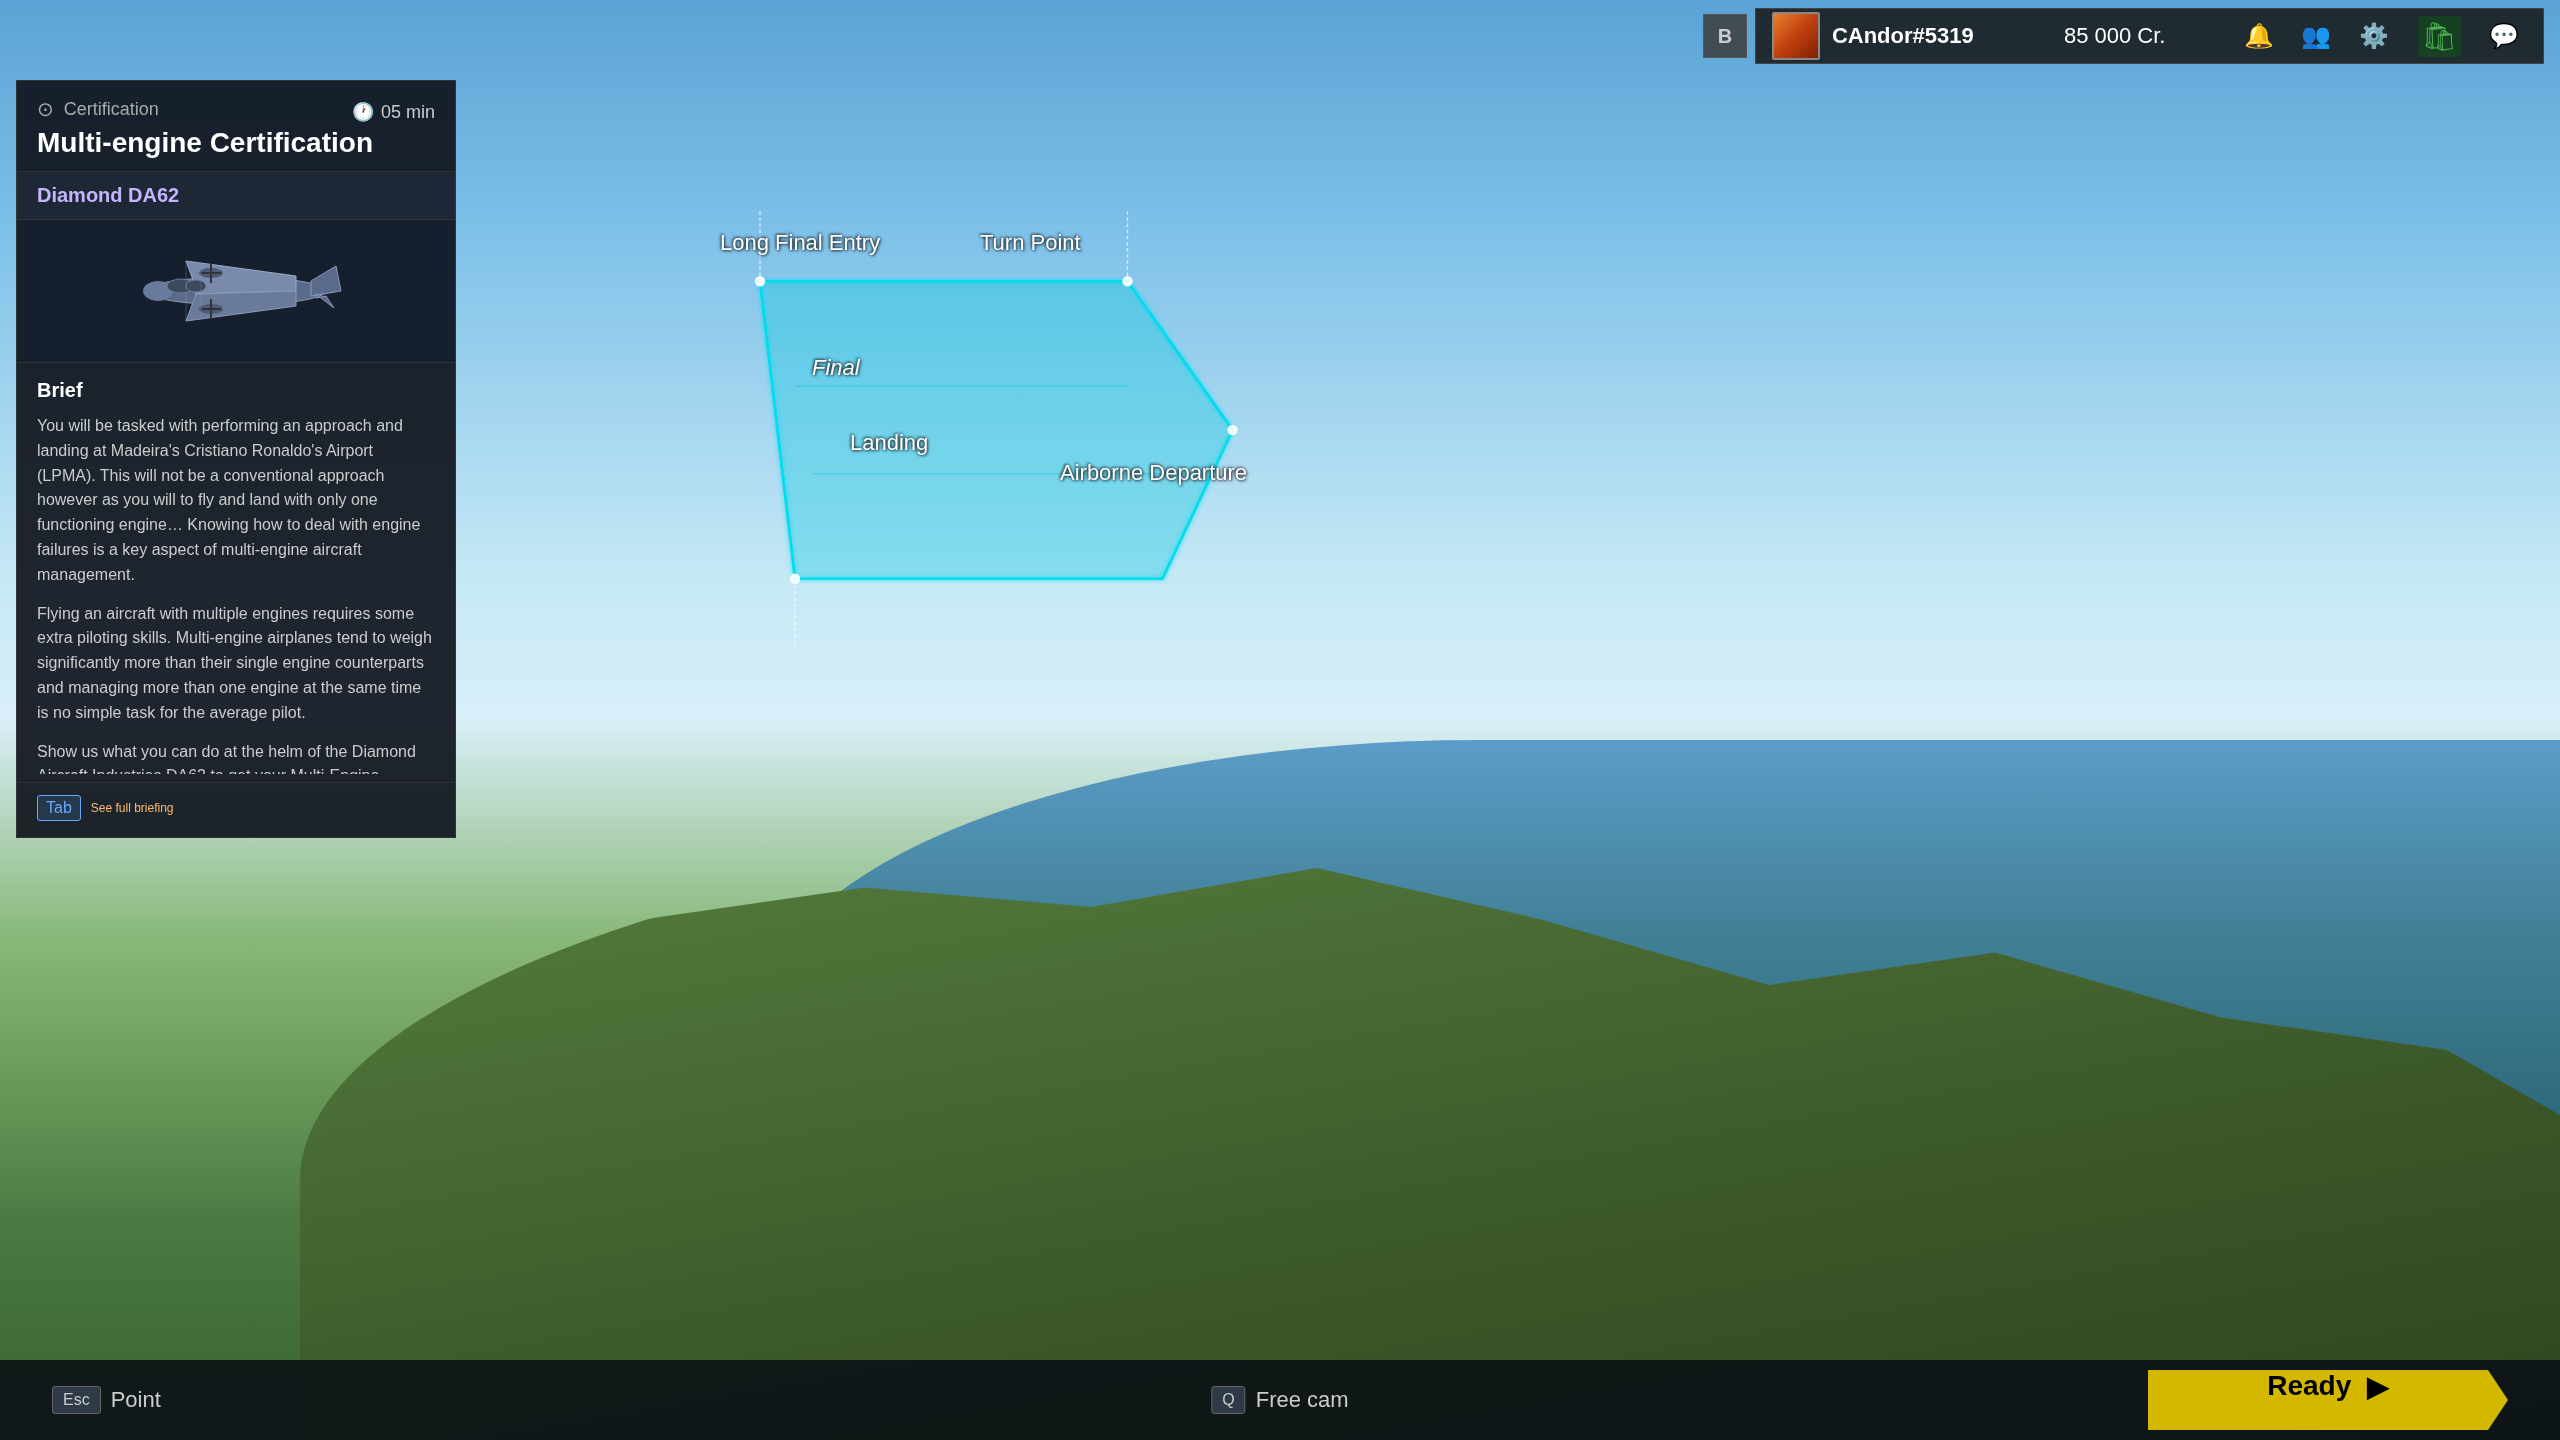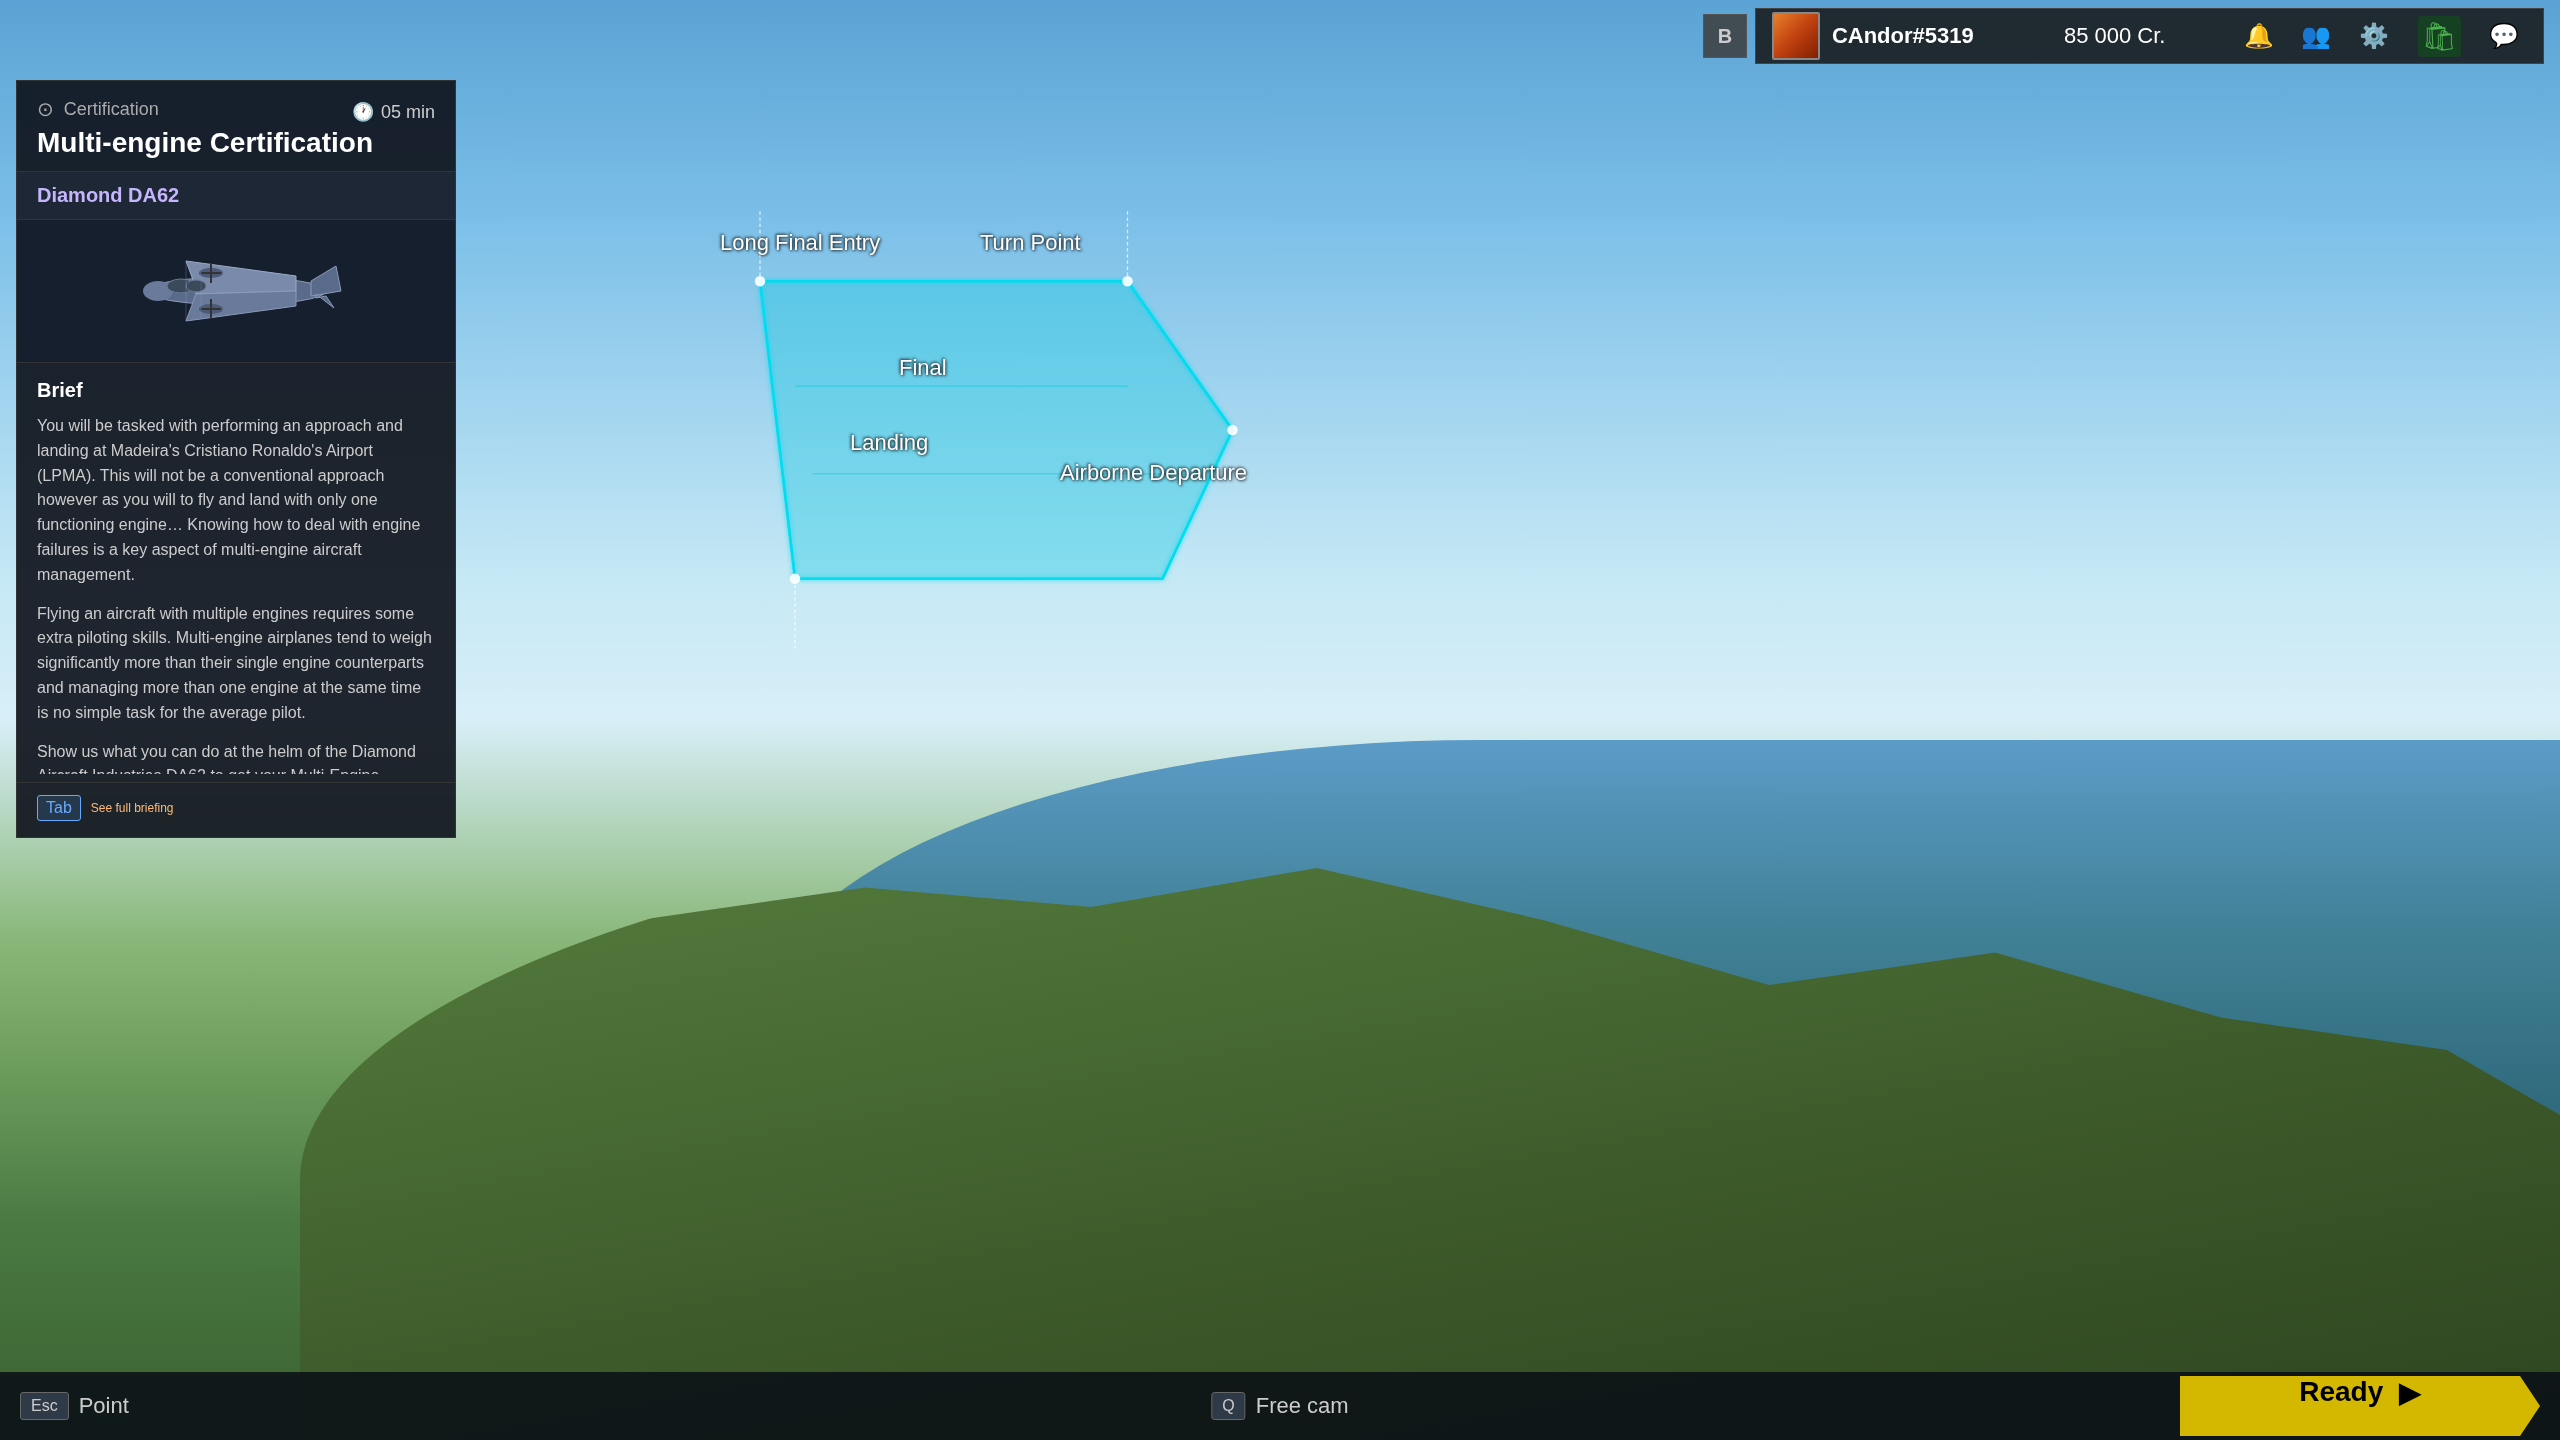--- a/index.html
+++ b/index.html
@@ -253,26 +253,26 @@
       color: #fdba74;
       font-size: 12px;
     }
 
     
     #bottom-bar {
       position: absolute;
       bottom: 0;
       left: 0;
       right: 0;
-      height: 68px;
+      height: 80px;
       background: rgba(10,15,22,0.88);
       display: flex;
       align-items: center;
       justify-content: space-between;
-      padding: 0 20px;
+      padding: 0 52px;
       z-index: 100;
     }
 
     #back-btn {
       display: flex;
       align-items: center;
       gap: 10px;
       color: #ccc;
       font-size: 22px;
     }
@@ -332,21 +332,21 @@
       position: absolute;
       color: #fff;
       font-size: 22px;
       font-weight: 500;
       text-shadow: 1px 1px 3px rgba(0,0,0,0.8), -1px -1px 3px rgba(0,0,0,0.8);
       z-index: 40;
     }
 
     #label-long-final { top: 230px; left: 720px; }
     #label-turn-point { top: 230px; left: 980px; }
-    #label-final { top: 355px; left: 899px; }
+    #label-final { top: 355px; left: 812px; font-style: italic; }
     #label-landing { top: 430px; left: 850px; }
     #label-airborne { top: 460px; left: 1060px; }
 
     
     #brief-text::-webkit-scrollbar { width: 6px; }
     #brief-text::-webkit-scrollbar-track { background: rgba(0,0,0,0.3); }
     #brief-text::-webkit-scrollbar-thumb { background: #555; border-radius: 3px; }
   </style>
 </head>
 <body>

